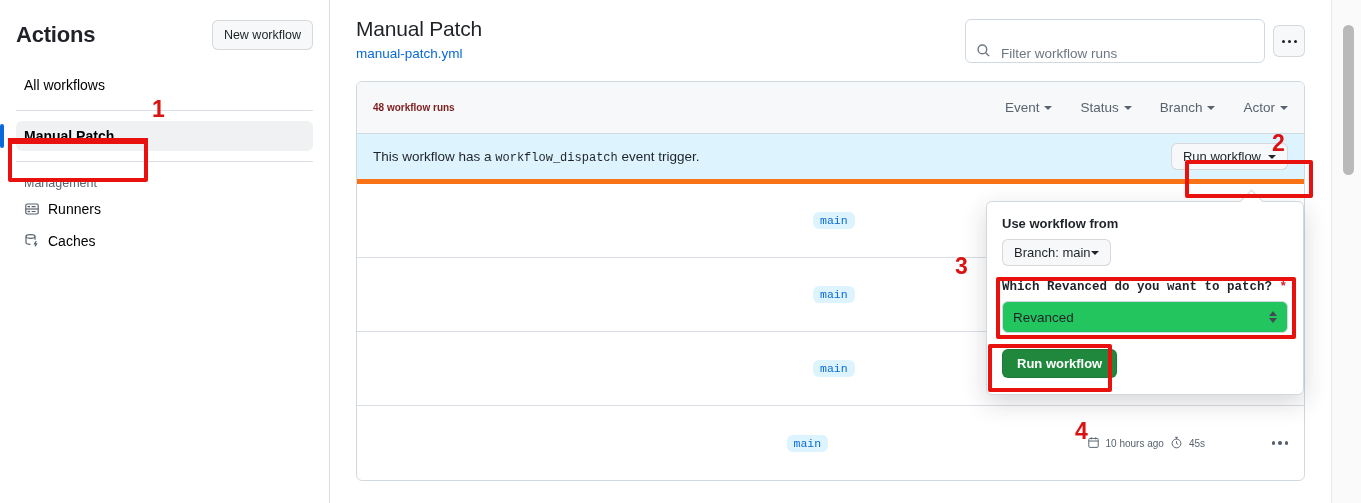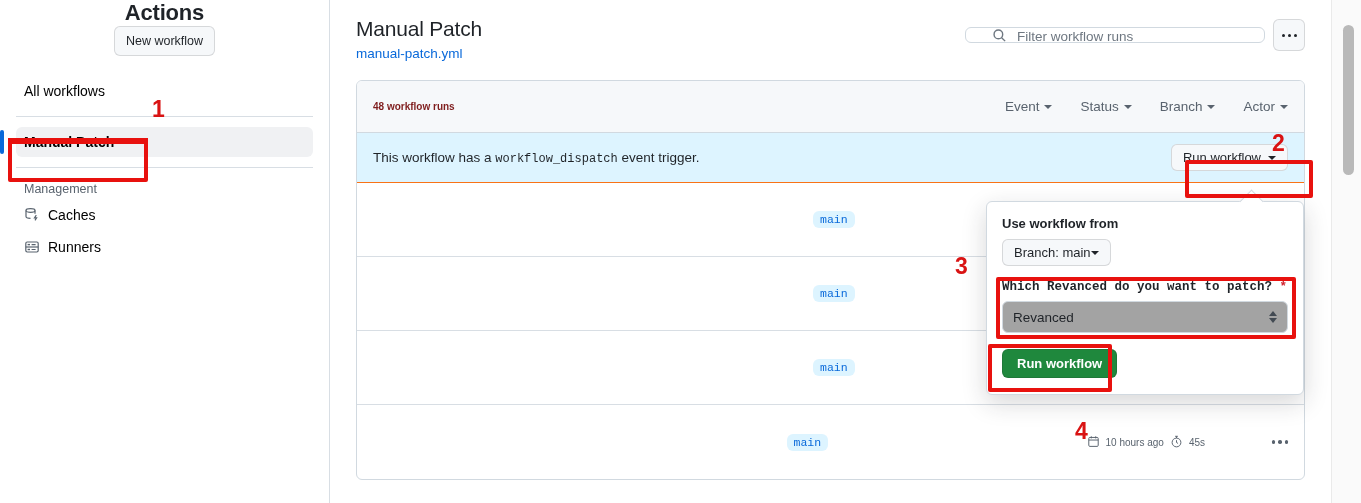--- a/index.html
+++ b/index.html
@@ -22,21 +22,21 @@
   }
 
   
   .sidebar {
     position: absolute; left: 0; top: 0; width: 330px; height: 503px;
     background: #fff; border-right: 1px solid #d8dee4;
     padding: 0 16px;
   }
   .sidebar-head {
     display: flex; align-items: center; justify-content: space-between;
-    padding-bottom: 6px; flex-direction: column;
+    padding-top: 20px; padding-bottom: 6px;
   }
   .sidebar-title {
     font-size: 22px; font-weight: 700; letter-spacing: -0.2px; color: #1f2328;
   }
   .new-workflow-btn {
     font-size: 12.5px; color: #1f2328; background: #f6f8fa;
     border: 1px solid rgba(31,35,40,0.15); border-radius: 6px;
     padding: 5px 11px; line-height: 18px; cursor: pointer; white-space: nowrap;
   }
 
@@ -61,22 +61,22 @@
   .main {
     position: absolute; left: 330px; top: 0; right: 30px; height: 503px;
     padding: 14px 26px 0 26px; background: #fff; overflow: hidden;
   }
   .main-header { display:flex; align-items:flex-start; justify-content:space-between; }
   .page-title { font-size: 21px; font-weight: 400; color:#1f2328; line-height: 30px; letter-spacing:-0.2px;}
   .page-sub { font-size: 13.5px; color: #0969da; margin-top: 3px; cursor:pointer; }
 
   .header-tools { display:flex; align-items:center; gap: 8px; margin-top: 5px; }
   .search-box {
-    display:flex; align-items:flex-start; gap:8px;
-    width: 300px; height: 16px; padding: 0 26px;
+    display:flex; align-items:flex-end; gap:8px;
+    width: 300px; height: 44px; padding: 0 10px;
     border: 1px solid #d1d9e0; border-radius: 6px; background: #fff;
   }
   .search-box input {
     border:none; outline:none; font-size:13.5px; color:#1f2328; width:100%;
     font-family: "Liberation Sans", sans-serif; background: transparent;
   }
   .search-box input::placeholder { color:#6e7781; }
   .kebab-btn {
     width: 32px; height: 32px; border:1px solid rgba(31,35,40,0.15); border-radius:6px;
     background:#f6f8fa; display:flex; align-items:center; justify-content:center; cursor:pointer;
@@ -93,21 +93,21 @@
     display:flex; align-items:center; justify-content:space-between;
     height: 52px; padding: 0 16px; background:#f6f8fa; border-bottom: 1px solid #d1d9e0;
   }
   .runs-count { font-size: 10px; font-weight: 600; color:#7f1d1d; }
   .runs-filters { display:flex; align-items:center; gap: 28px; }
   .filter-btn { font-size: 13.5px; color:#59636e; cursor:pointer; display:flex; align-items:center; gap:5px; }
   .caret { width:0;height:0;border-left:4px solid transparent;border-right:4px solid transparent;border-top:4px solid currentColor; display:inline-block; }
 
   .dispatch-banner {
     display:flex; align-items:center; justify-content:space-between;
-    background:#ddf4ff; border-bottom: 1px solid #f97316;
+    background:#ddf4ff; border-bottom: 5px solid #f97316;
     height: 50px; padding: 0 16px;
   }
   .dispatch-text { font-size: 13.5px; color:#1f2328; }
   .mono { font-family: "Liberation Mono", monospace; font-size: 12px; background: transparent; }
   .run-workflow-btn {
     display:flex; align-items:center; gap:7px;
     font-size: 13px; color:#1f2328; background:#f6f8fa;
     border:1px solid rgba(31,35,40,0.15); border-radius:6px;
     padding: 5px 11px; cursor:pointer;
   }
@@ -148,21 +148,21 @@
     border:1px solid rgba(31,35,40,0.15); border-radius:6px;
     padding: 5px 11px; cursor:pointer;
   }
   .field-label {
     font-family: "Liberation Mono", monospace;
     font-size: 12.5px; font-weight: 700; color:#1f2328; margin-top: 14px; margin-bottom: 7px;
   }
   .req-star { color:#cf222e; }
   .input-select {
     position: relative; height: 32px; width: 100%;
-    border:1px solid #d1d9e0; border-radius:6px; background:#a3a3a3;
+    border:1px solid #d1d9e0; border-radius:6px; background:#22c55e;
     display:flex; align-items:center; padding: 0 10px;
     font-size: 13.5px; color:#1f2328; cursor:pointer;
   }
   .updown {
     position:absolute; right: 10px; top: 50%; transform: translateY(-50%);
     display:flex; flex-direction:column; gap:2px; color:#424a53;
   }
   .updown i { display:block; width:0;height:0;border-left:4px solid transparent;border-right:4px solid transparent; }
   .updown i.up { border-bottom:5px solid currentColor; }
   .updown i.down { border-top:5px solid currentColor; }
@@ -212,45 +212,45 @@
       <div class="nav-divider"></div>
 
 
       <div class="nav-item selected">
         <span>Manual Patch</span>
       </div>
 
       <div class="nav-divider"></div>
 
       <div class="nav-section-label">Management</div>
-
-      <div class="nav-item">
-        <span class="nav-icon">
-          <svg width="16" height="16" viewBox="0 0 16 16" fill="none" stroke="currentColor" stroke-width="1.2">
-            <ellipse cx="6.5" cy="3.5" rx="4.5" ry="1.8"></ellipse>
-            <path d="M2 3.5v6c0 1 2 1.8 4.5 1.8"></path>
-            <path d="M11 3.5v3.2"></path>
-            <path d="M12.3 8.2l-1.8 2.6h2.1l-1.6 2.6"></path>
-          </svg>
-        </span>
-        <span>Caches</span>
-      </div>
 
       <div class="nav-item">
         <span class="nav-icon">
           <svg width="16" height="16" viewBox="0 0 16 16" fill="none" stroke="currentColor" stroke-width="1.2">
             <rect x="1.8" y="3" width="12.4" height="10" rx="1.4"></rect>
             <path d="M1.8 8h12.4"></path>
             <rect x="3.6" y="4.9" width="2.4" height="1.4" fill="currentColor" stroke="none"></rect>
             <rect x="3.6" y="9.8" width="2.4" height="1.4" fill="currentColor" stroke="none"></rect>
             <path d="M7.6 5.6h4M7.6 10.5h4"></path>
           </svg>
         </span>
         <span>Runners</span>
       </div>
+
+      <div class="nav-item">
+        <span class="nav-icon">
+          <svg width="16" height="16" viewBox="0 0 16 16" fill="none" stroke="currentColor" stroke-width="1.2">
+            <ellipse cx="6.5" cy="3.5" rx="4.5" ry="1.8"></ellipse>
+            <path d="M2 3.5v6c0 1 2 1.8 4.5 1.8"></path>
+            <path d="M11 3.5v3.2"></path>
+            <path d="M12.3 8.2l-1.8 2.6h2.1l-1.6 2.6"></path>
+          </svg>
+        </span>
+        <span>Caches</span>
+      </div>
     </div>
   </aside>
 
   <main class="main">
     <div class="main-header">
       <div>
         <div class="page-title">Manual Patch</div>
         <a class="page-sub">manual-patch.yml</a>
       </div>
 

